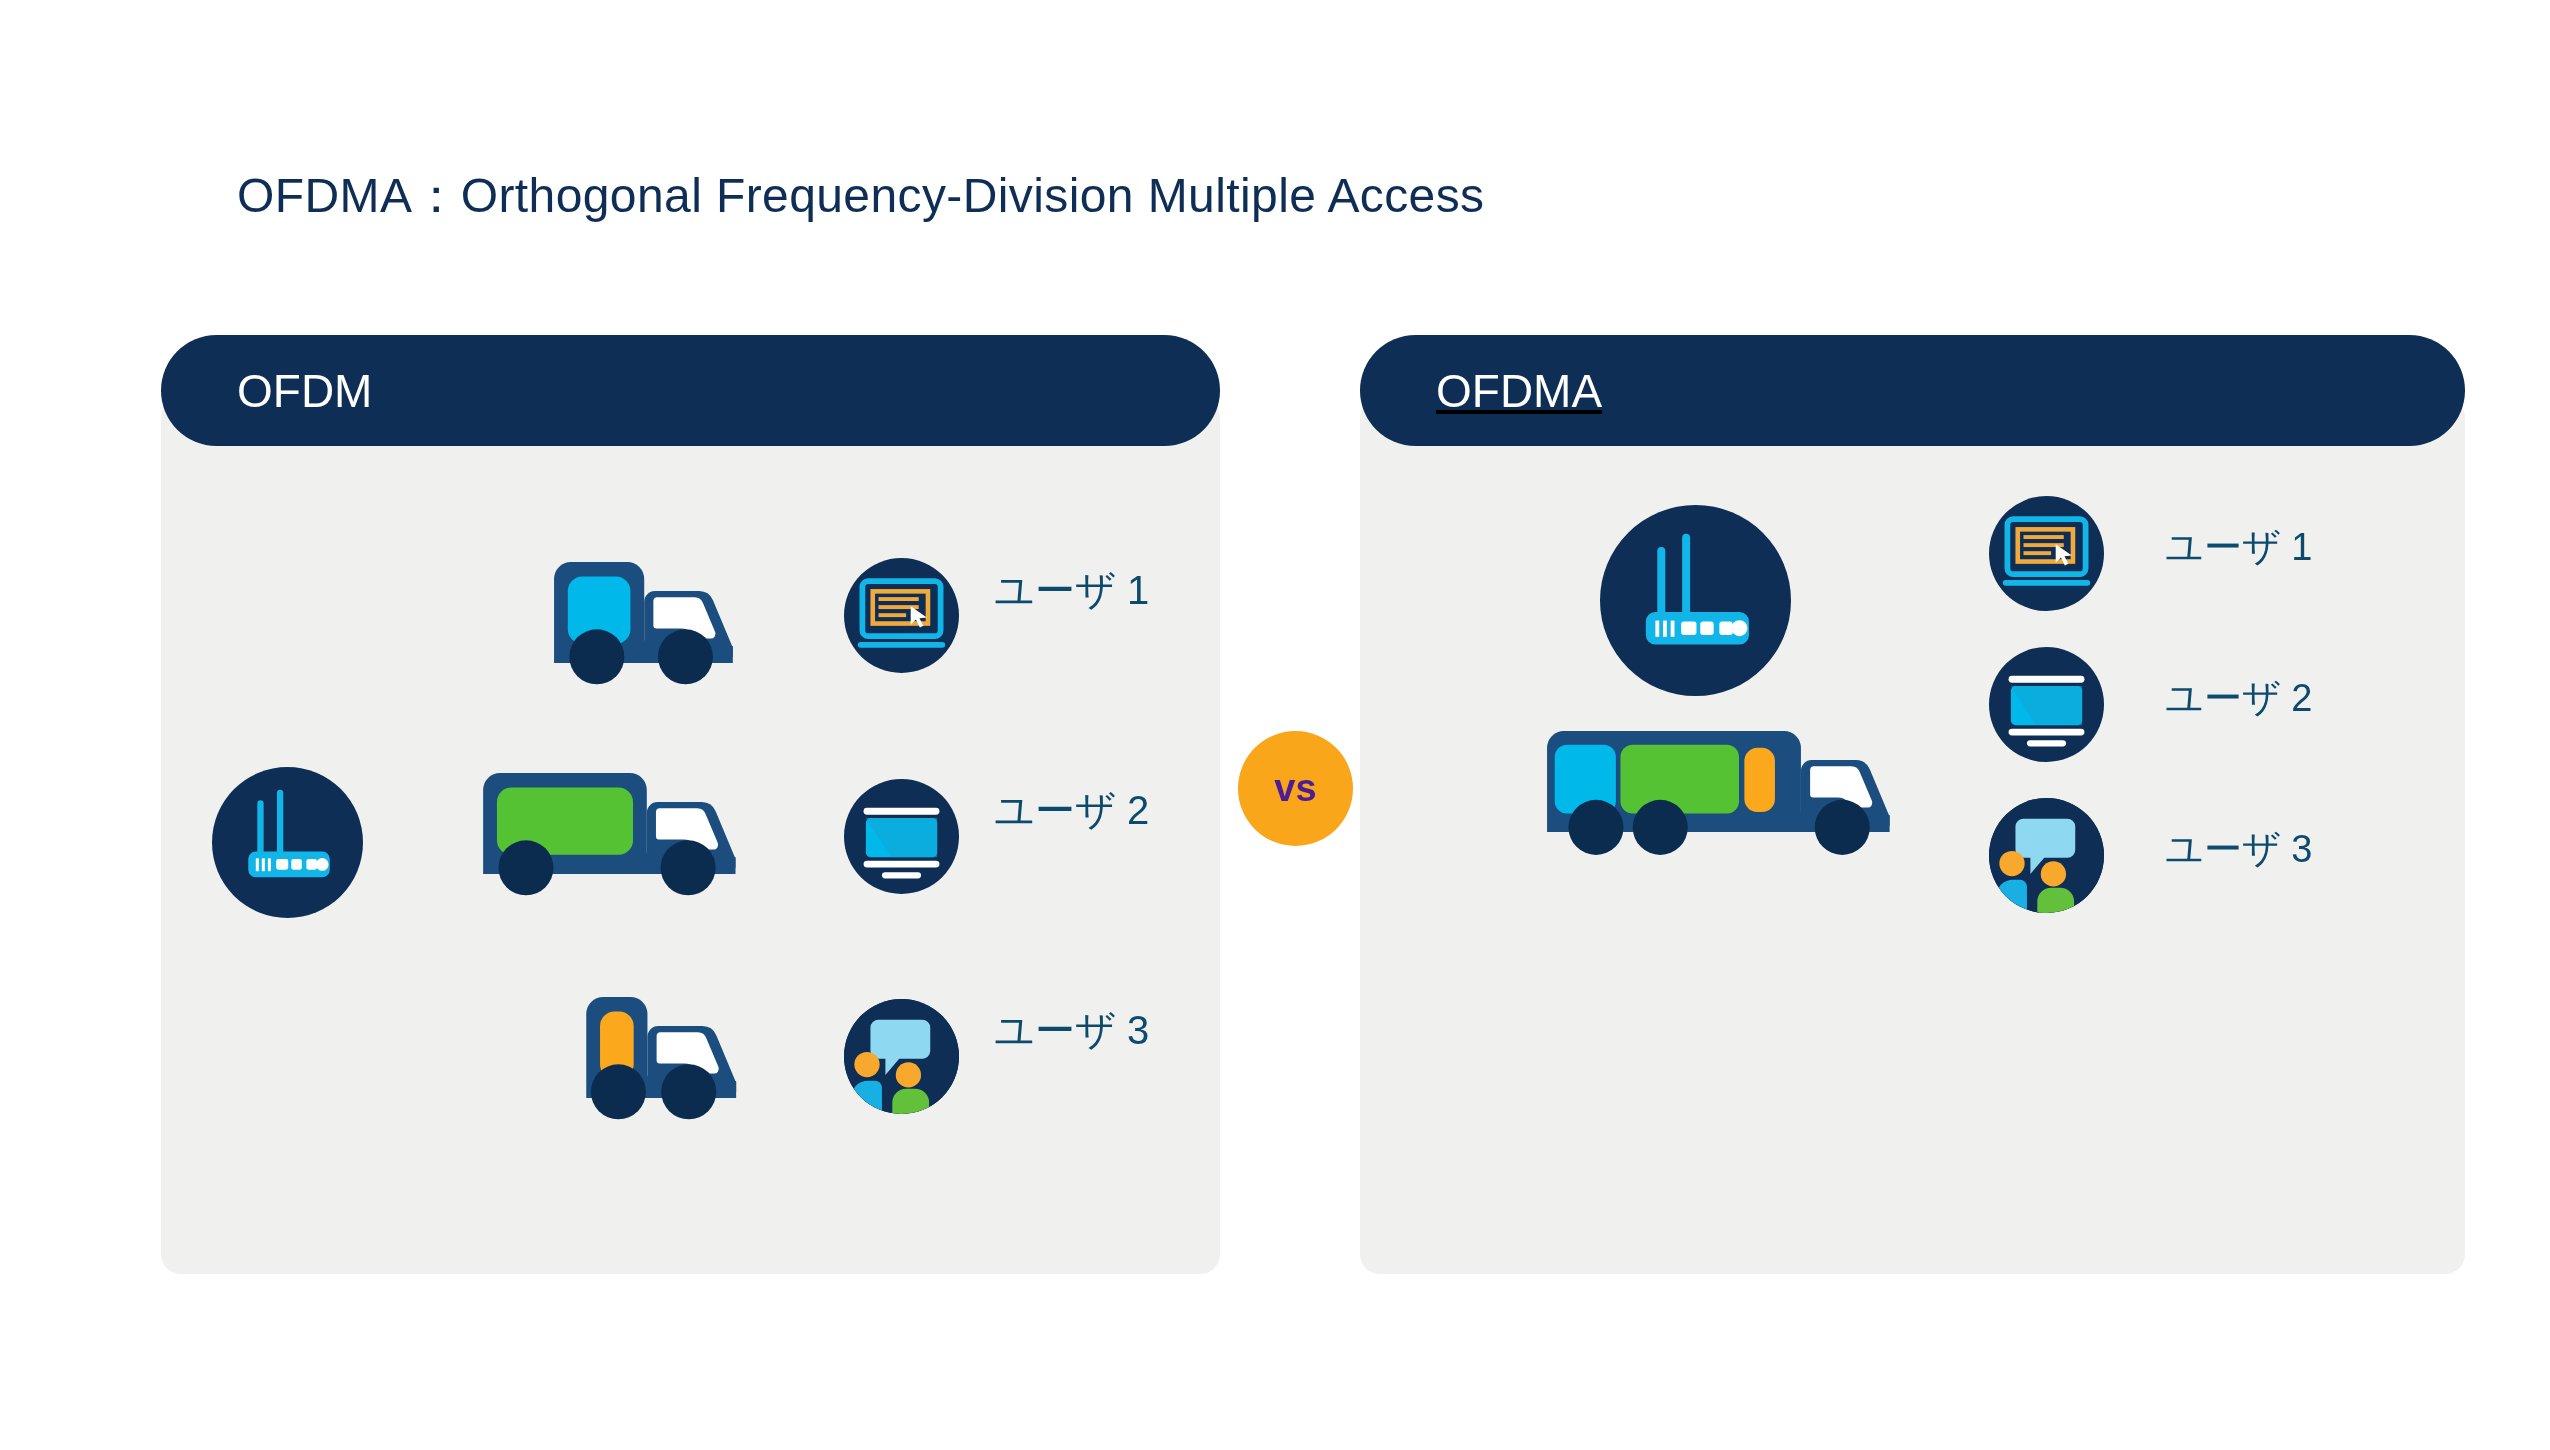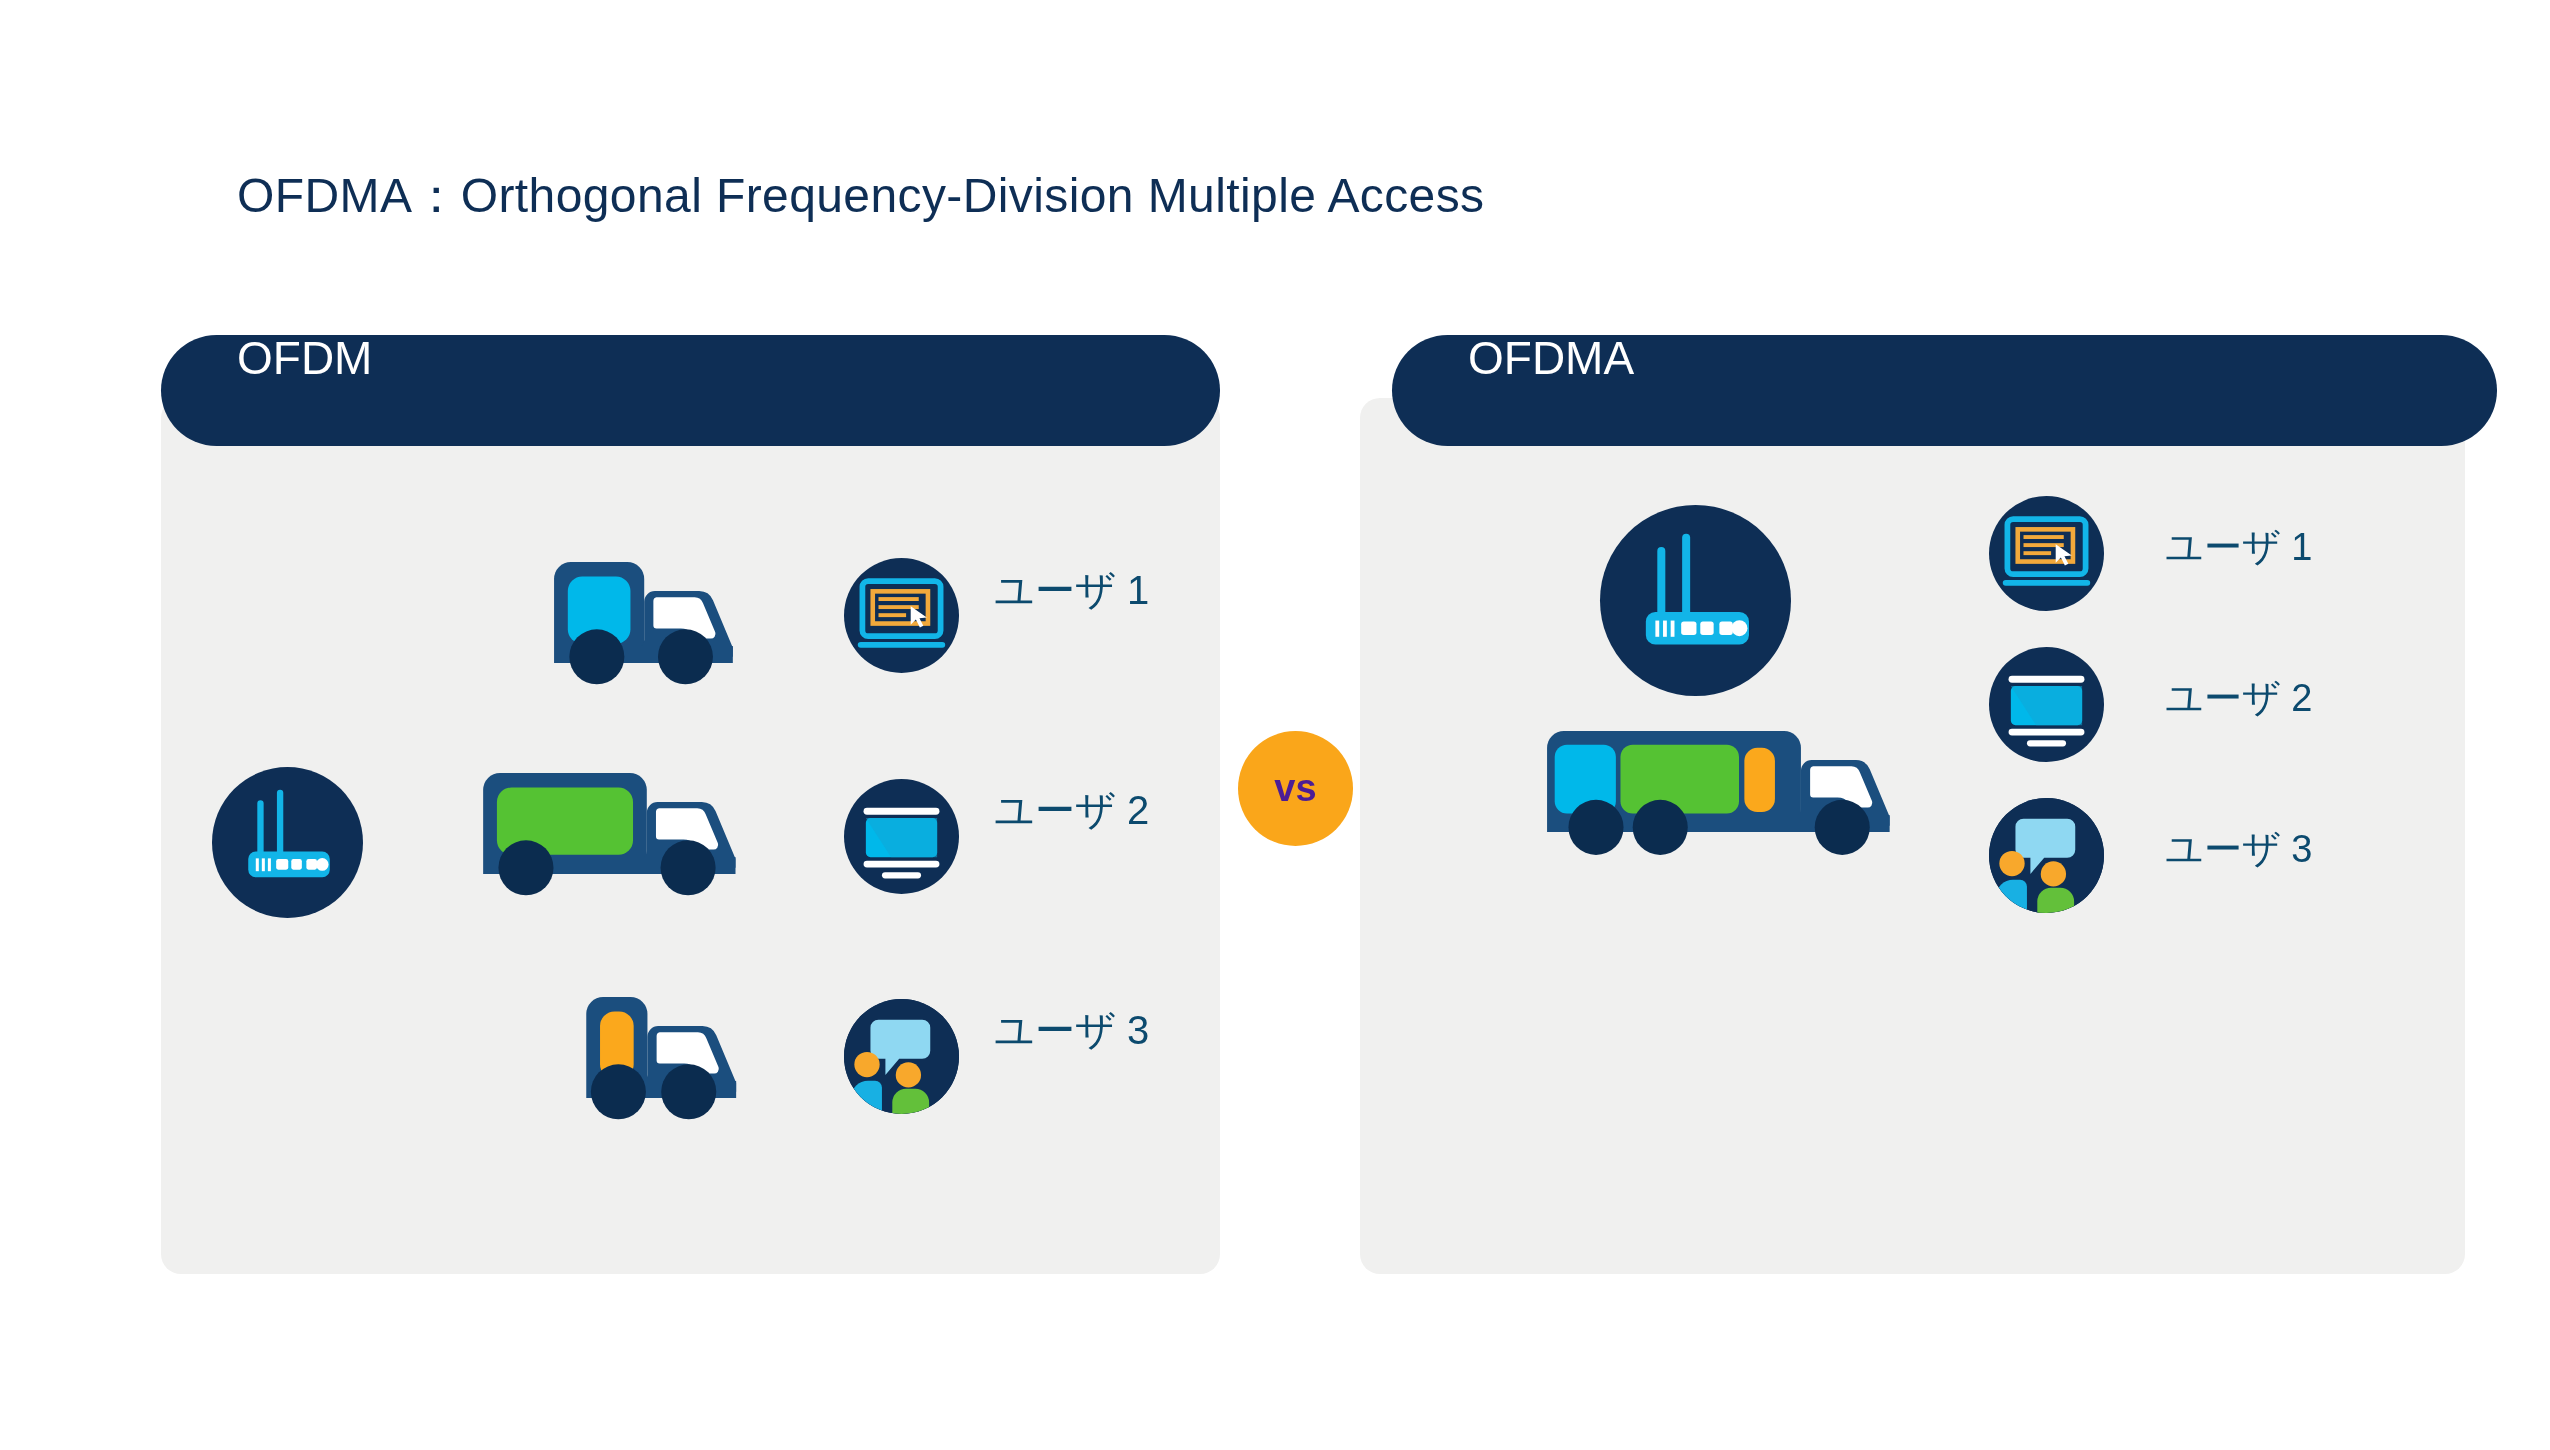--- a/index.html
+++ b/index.html
@@ -32,24 +32,24 @@
   .panel-left{ left:161px; top:398px; width:1059px; height:876px; }
   .panel-right{ left:1360px; top:398px; width:1105px; height:876px; }
 
   .panel-header{
     position:absolute;
     top:335px;
     height:111px;
     background:#0e2e55;
     border-radius:56px;
     display:flex;
-    align-items:flex-start;
+    align-items:center;
   }
   .panel-header.left{ left:161px; width:1059px; }
-  .panel-header.right{ left:1392px; width:1105px; }
+  .panel-header.right{ left:1360px; width:1105px;text-decoration:underline; }
   .panel-header-label{
     color:#ffffff;
     font-size:46px;
     padding-left:76px;
     font-weight:400;
     line-height:1;
   }
 
   
   .vs-badge{

